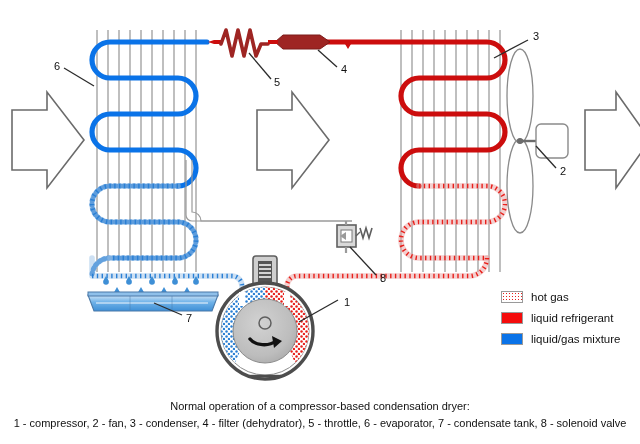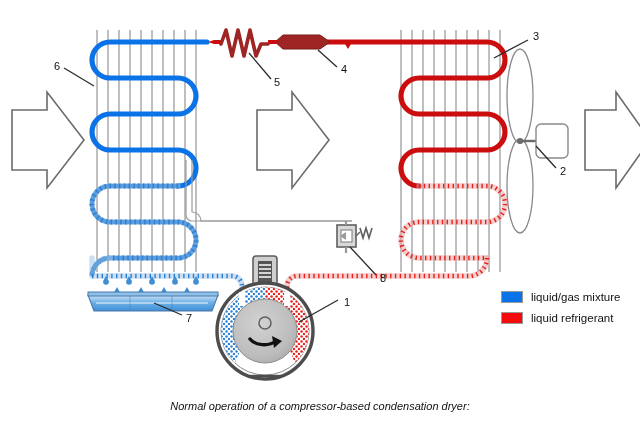--- a/index.html
+++ b/index.html
@@ -12,21 +12,21 @@
   .sw-hot{background:#ffffff;
      background-image:radial-gradient(#e8201b 0.9px, transparent 1px);
      background-size:3px 3px;}
   .sw-gas{background:#ffffff;
      background-image:radial-gradient(#2a7fd4 0.9px, transparent 1px);
      background-size:3px 3px;}
   .sw-liq{background:#f40c0c;}
   .sw-mix{background:#0a73e8;}
   .legend-label{margin-left:8px;font-size:11.5px;color:#111;line-height:12px;white-space:nowrap;}
   .caption{position:absolute;left:0;top:398px;width:640px;text-align:center;
-     font-family:"Liberation Sans",sans-serif;font-style:italic;font-size:11px;color:#111;line-height:17px;}
+     font-family:"Liberation Sans",sans-serif;font-size:11px;color:#111;line-height:17px;}
   .caption div{white-space:nowrap;}
 </style>
 </head>
 <body>
 
 <div id="stage">
 
   <svg id="diagram" viewBox="0 0 640 444">
     <defs>
       <pattern id="dotRed" width="5" height="5" patternUnits="userSpaceOnUse">
@@ -247,26 +247,31 @@
       <text x="341" y="73">4</text>
       <text x="274" y="86">5</text>
       <text x="54" y="70">6</text>
       <text x="186" y="322">7</text>
       <text x="380" y="282">8</text>
     </g>
   </svg>
 
   <div class="legend">
     <div class="legend-row">
-      <span class="sw sw-mix"></span>
-      <span class="legend-label">liquid/gas mixture</span>
+      <span class="sw sw-hot"></span>
+      <span class="legend-label">hot gas</span>
     </div>
     <div class="legend-row">
       <span class="sw sw-liq"></span>
       <span class="legend-label">liquid refrigerant</span>
     </div>
+    <div class="legend-row">
+      <span class="sw sw-mix"></span>
+      <span class="legend-label">liquid/gas mixture</span>
+    </div>
   </div>
 
   <div class="caption">
     <div>Normal operation of a compressor-based condensation dryer:</div>
+    <div>1 - compressor, 2 - fan, 3 - condenser, 4 - filter (dehydrator), 5 - throttle, 6 - evaporator, 7 - condensate tank, 8 - solenoid valve</div>
   </div>
 
 </div>
 
 </body></html>

